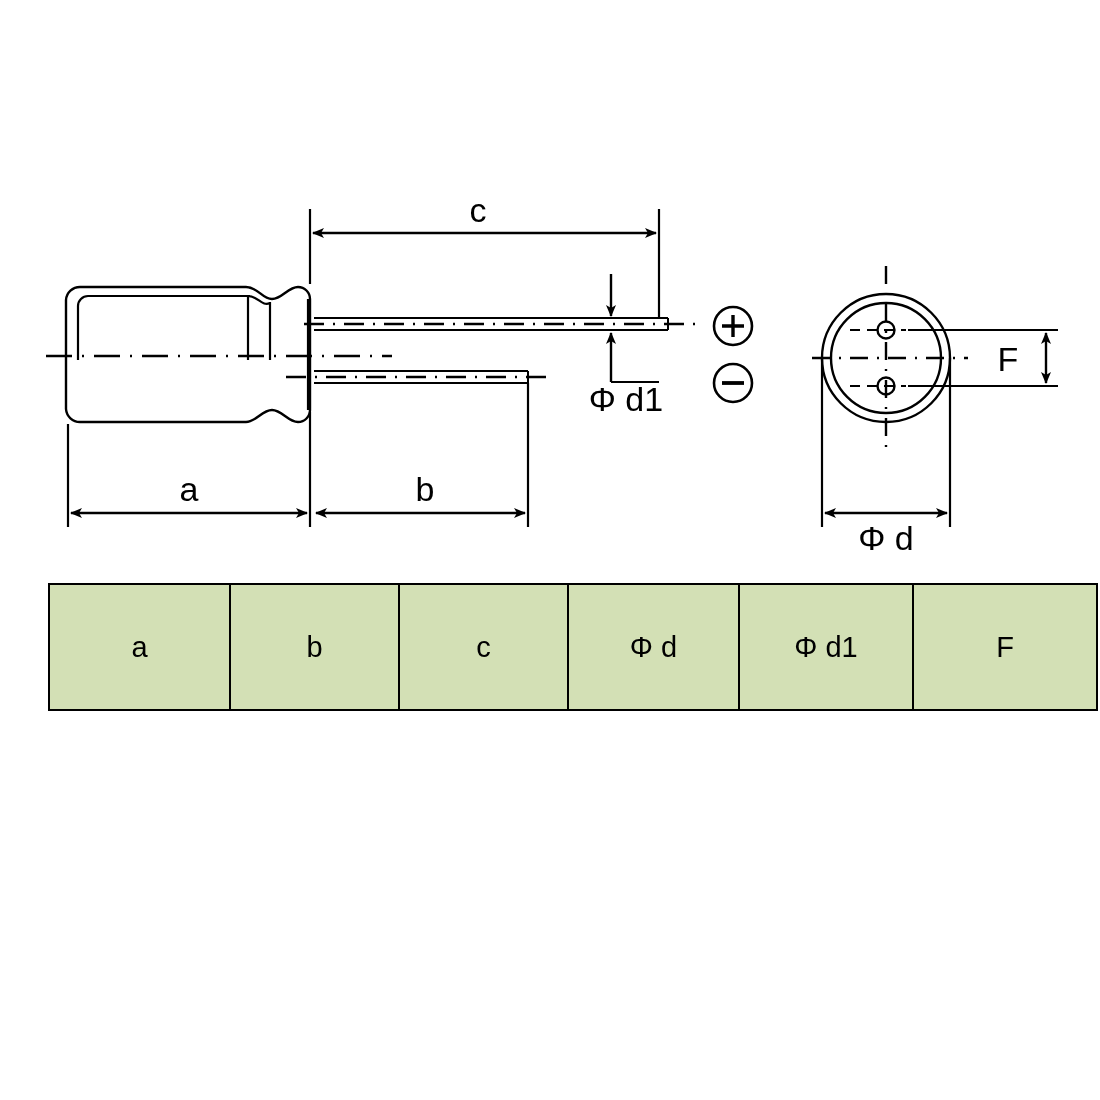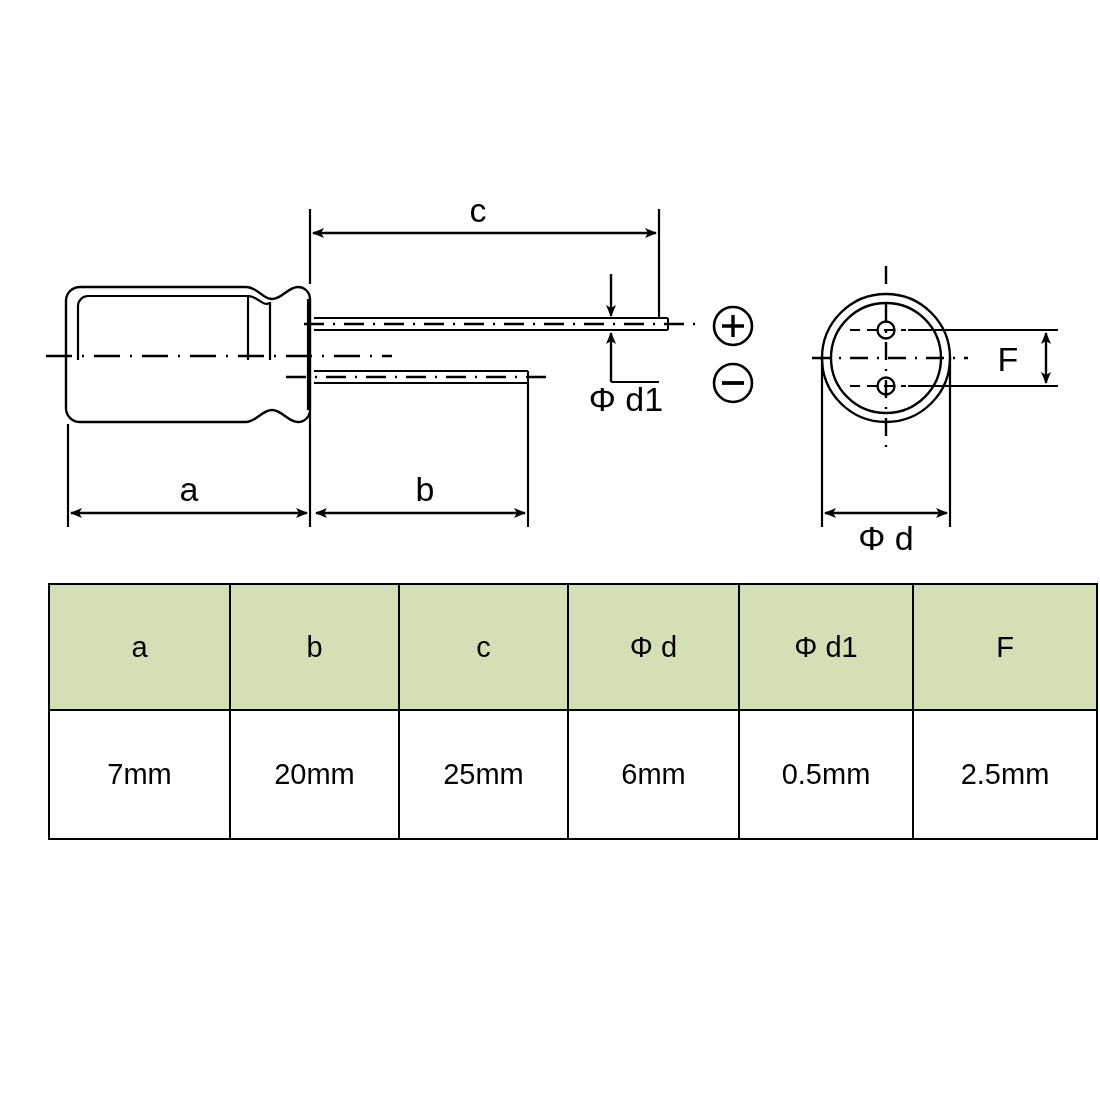--- a/index.html
+++ b/index.html
@@ -191,25 +191,17 @@
     <table class="spec-table">
       <tbody>
         <tr class="header-row">
           <td class="col-a">a</td>
           <td class="col-b">b</td>
           <td class="col-c">c</td>
           <td class="col-d">Φ d</td>
           <td class="col-d1">Φ d1</td>
           <td class="col-f">F</td>
         </tr>
-        <tr class="value-row">
-          <td class="col-a">7mm</td>
-          <td class="col-b">20mm</td>
-          <td class="col-c">25mm</td>
-          <td class="col-d">6mm</td>
-          <td class="col-d1">0.5mm</td>
-          <td class="col-f">2.5mm</td>
-        </tr>
       </tbody>
     </table>
   </div>
 
 </div>
 
 </body></html>

